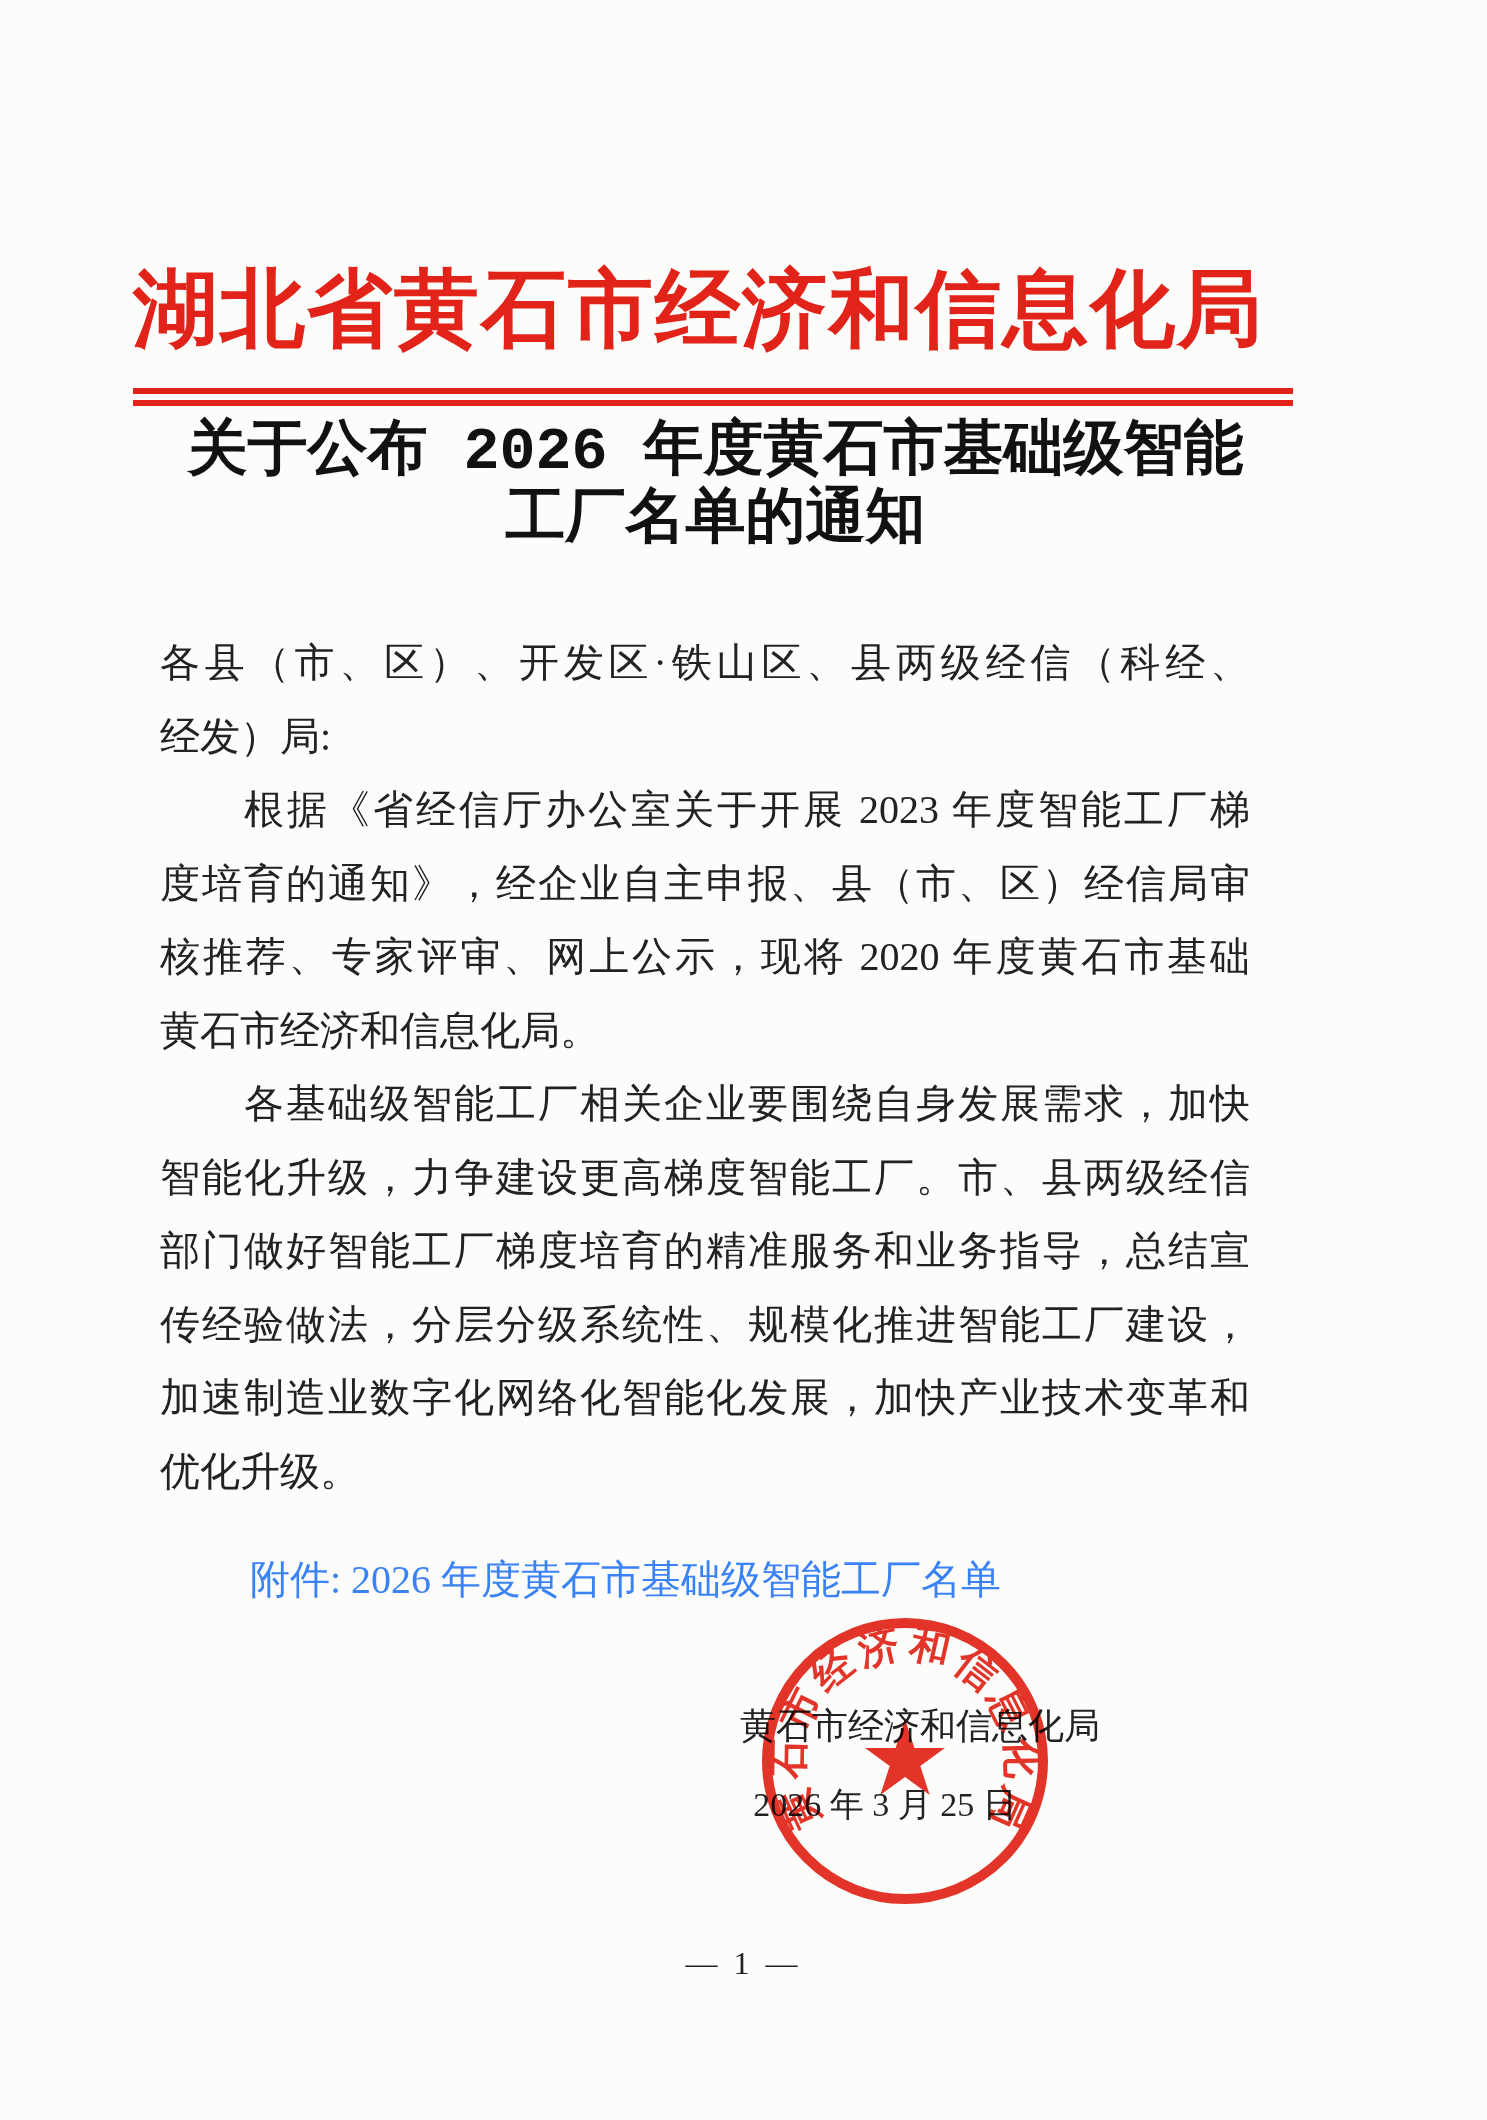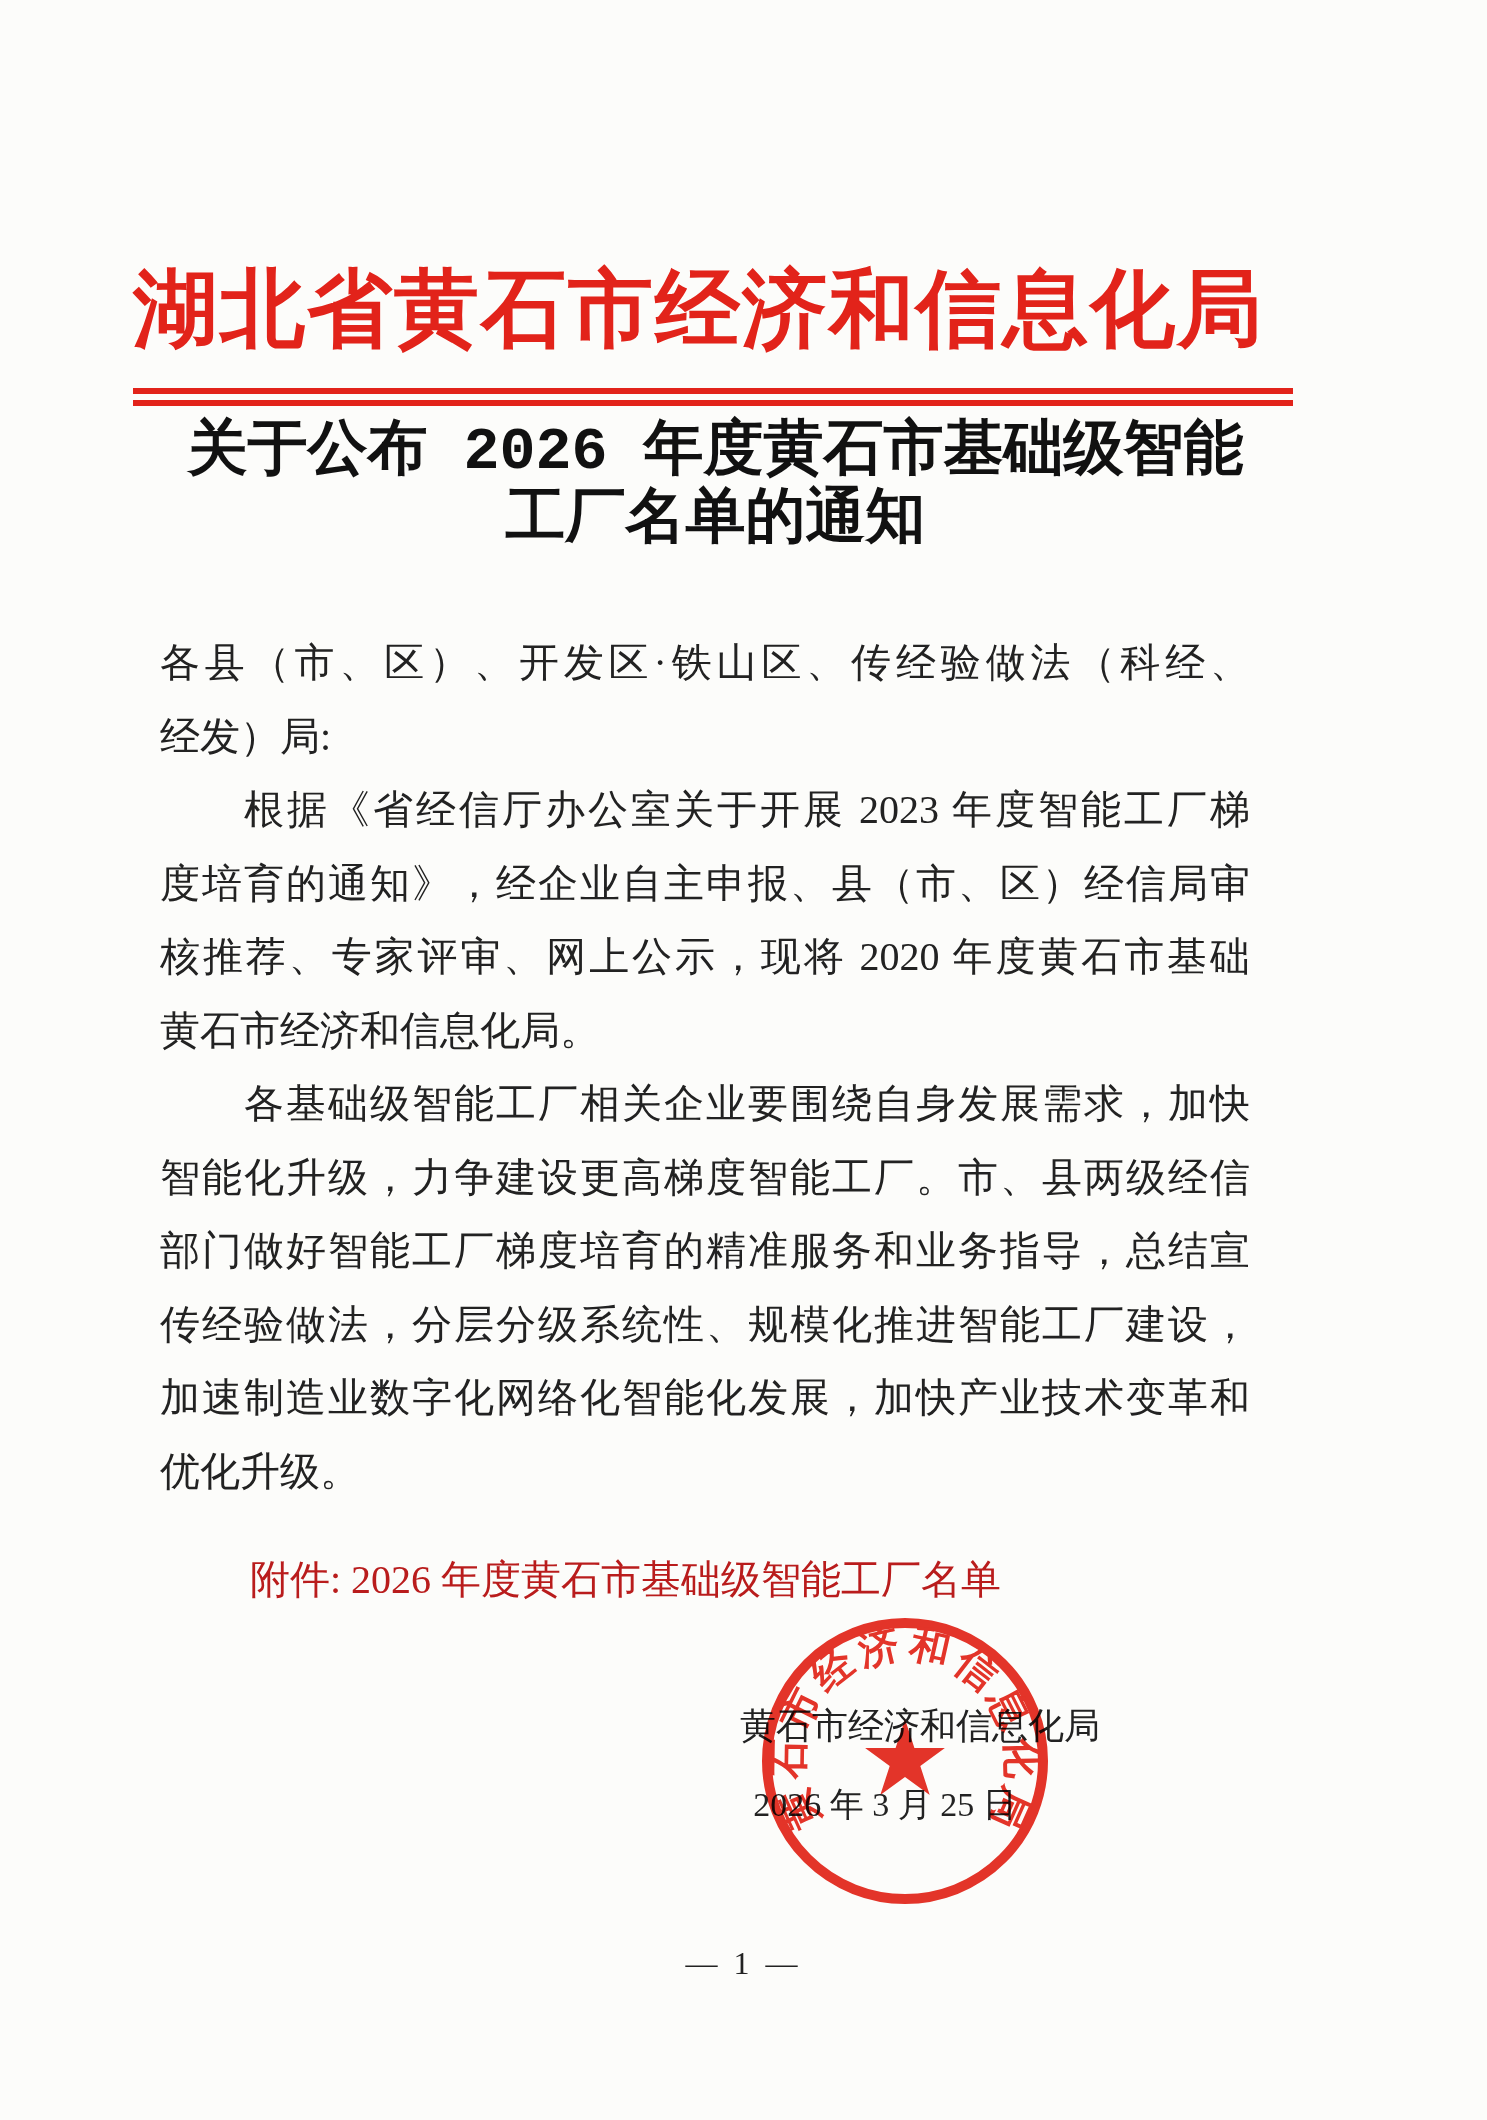--- a/index.html
+++ b/index.html
@@ -41,21 +41,21 @@
   }
   .line.j{
     white-space:normal;
     text-align:justify;
     text-align-last:justify;
   }
   .line.indent{text-indent:84px;}
   
   .attachment{
     position:absolute;left:160px;top:1548px;width:1090px;
-    font-size:40px;line-height:64px;color:#b91c1c;
+    font-size:40px;line-height:64px;color:#3b82f6;
     text-indent:90px;white-space:nowrap;
   }
   
   .signer{
     position:absolute;left:720px;top:1702px;width:400px;
     text-align:center;font-size:36px;color:#222;
     white-space:nowrap;
   }
   .sign-date{
     position:absolute;left:740px;top:1782px;width:290px;
@@ -85,21 +85,21 @@
 
   <div class="rule rule-top"></div>
   <div class="rule rule-bottom"></div>
 
   <div class="doc-title">
     <div>关于公布 2026 年度黄石市基础级智能</div>
     <div>工厂名单的通知</div>
   </div>
 
   <div class="body-text">
-    <div class="line j">各县（市、区）、开发区·铁山区、传经验做法（科经、</div>
+    <div class="line j">各县（市、区）、开发区·铁山区、县两级经信（科经、</div>
     <div class="line">经发）局:</div>
     <div class="line j indent">根据《省经信厅办公室关于开展 2023 年度智能工厂梯</div>
     <div class="line j">度培育的通知》，经企业自主申报、县（市、区）经信局审</div>
     <div class="line j">核推荐、专家评审、网上公示，现将 2020 年度黄石市基础</div>
     <div class="line">黄石市经济和信息化局。</div>
     <div class="line j indent">各基础级智能工厂相关企业要围绕自身发展需求，加快</div>
     <div class="line j">智能化升级，力争建设更高梯度智能工厂。市、县两级经信</div>
     <div class="line j">部门做好智能工厂梯度培育的精准服务和业务指导，总结宣</div>
     <div class="line j">传经验做法，分层分级系统性、规模化推进智能工厂建设，</div>
     <div class="line j">加速制造业数字化网络化智能化发展，加快产业技术变革和</div>

